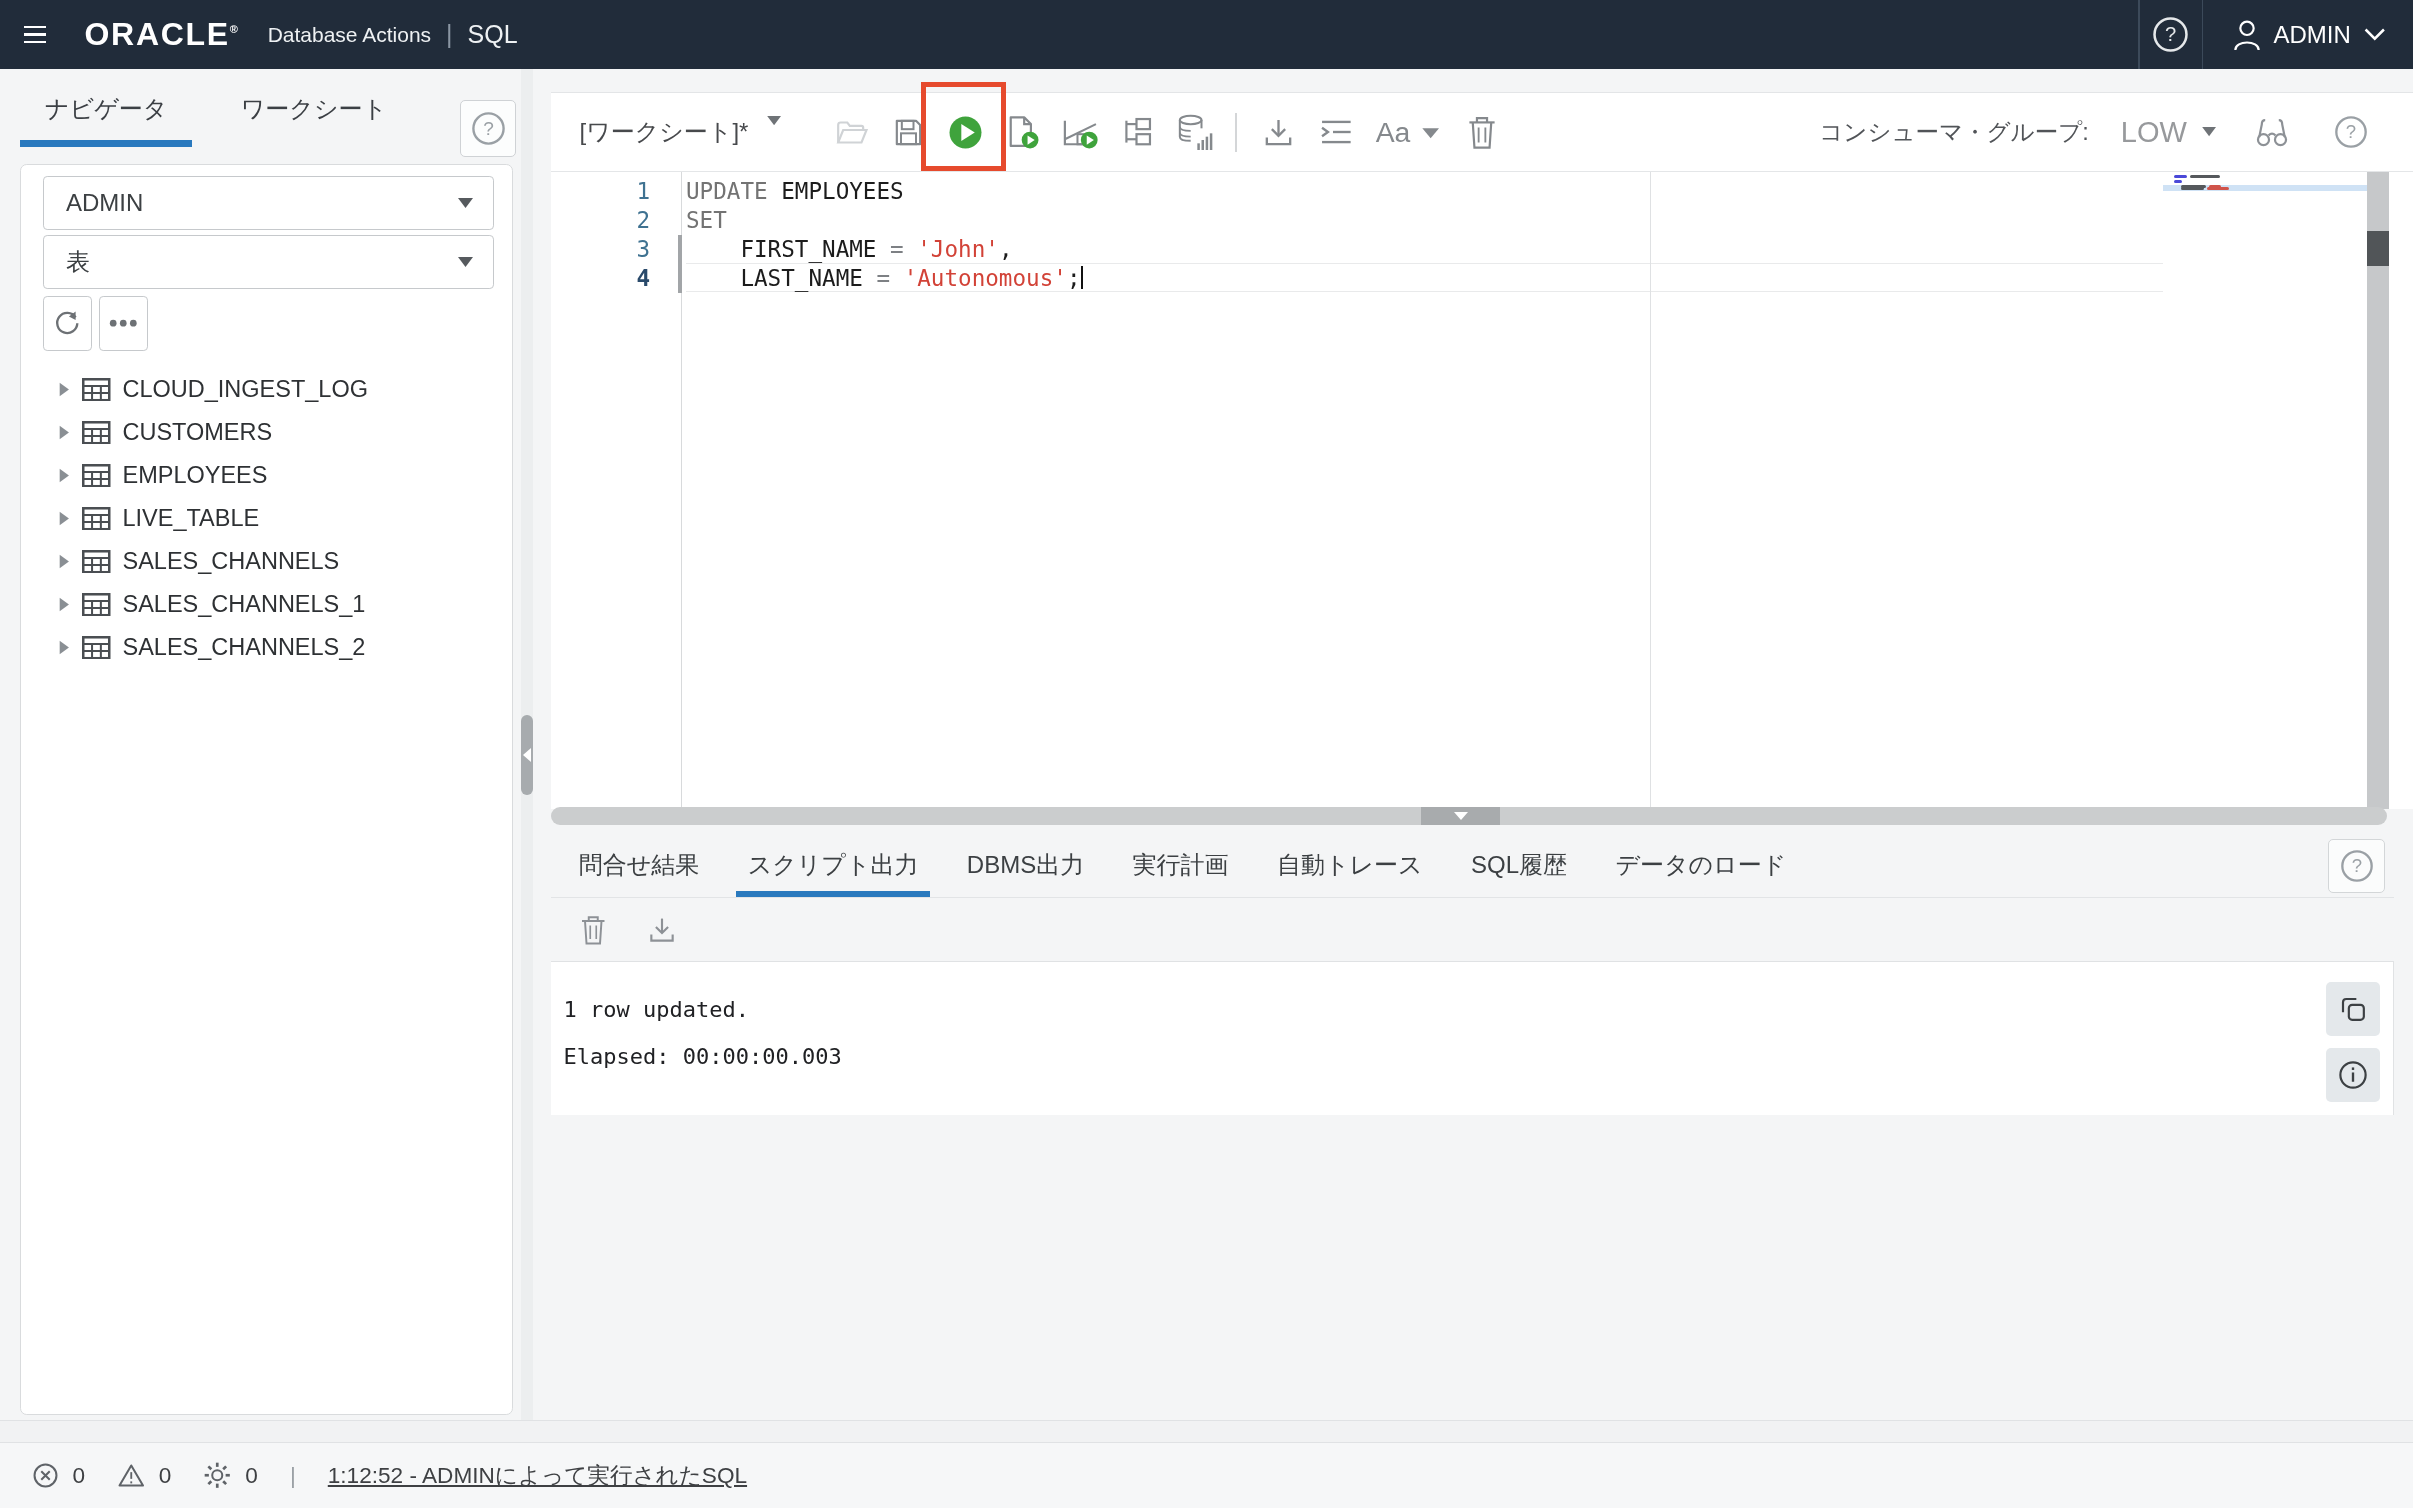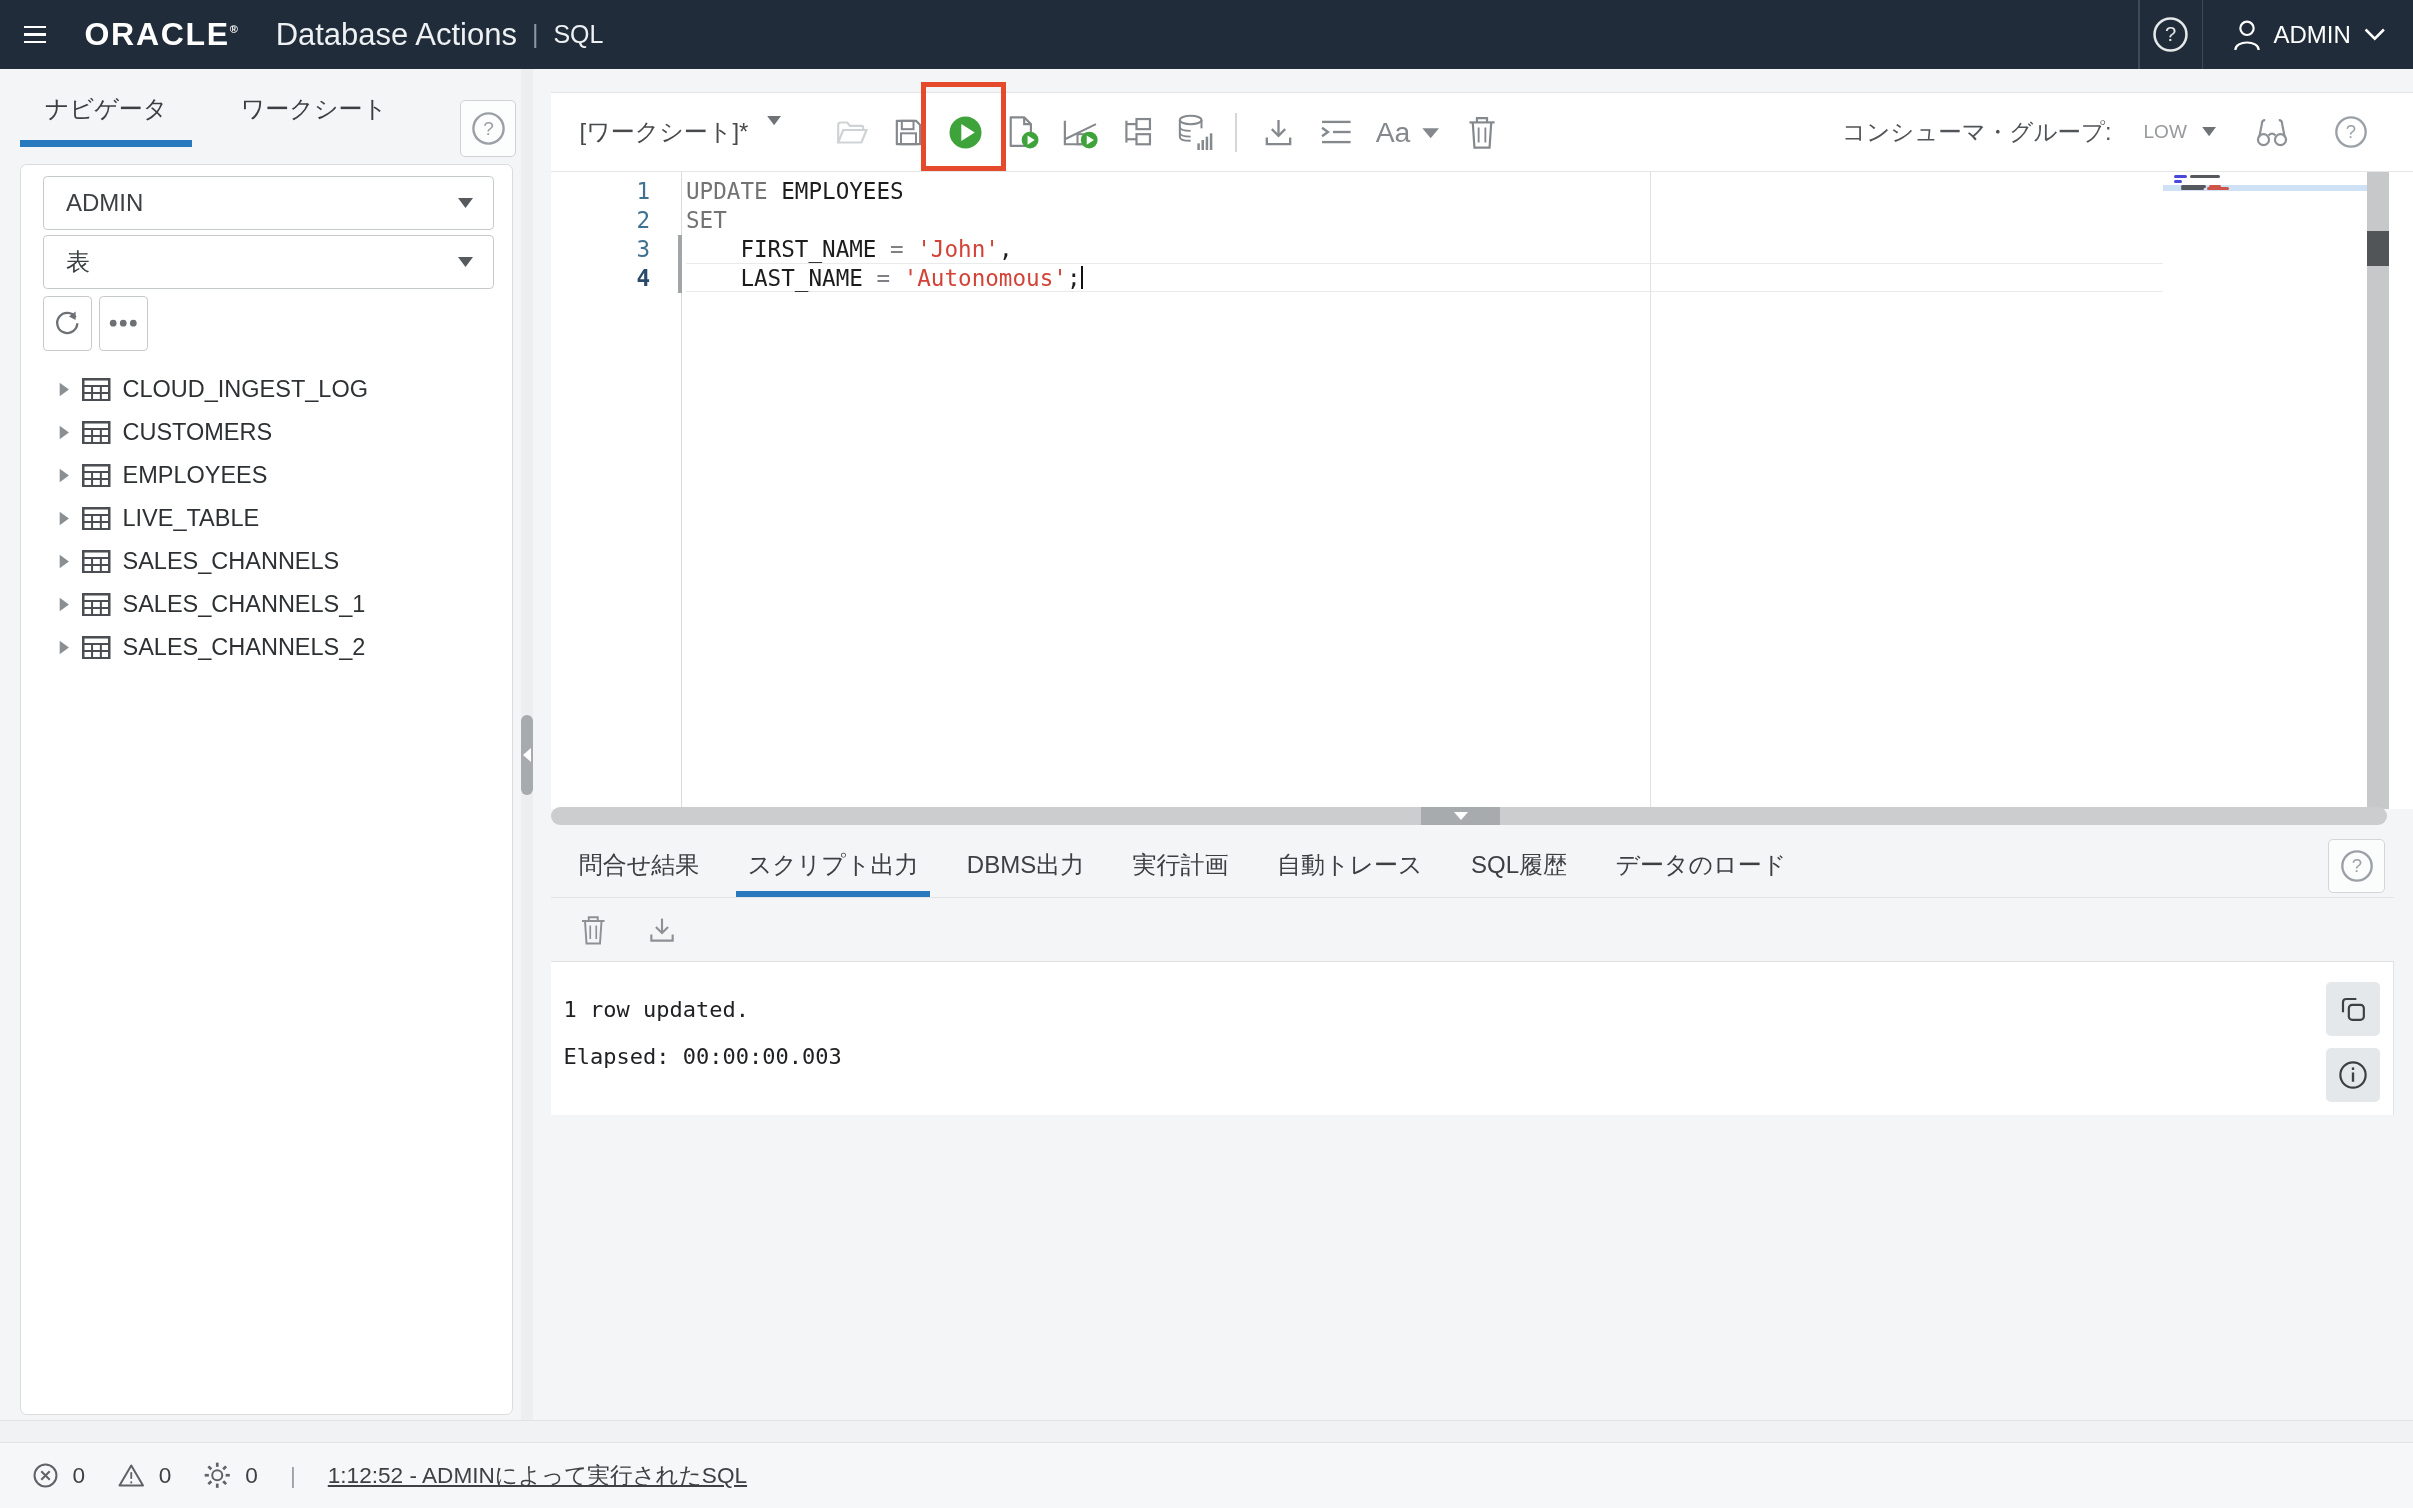--- a/index.html
+++ b/index.html
@@ -7,21 +7,21 @@
        font-family:"Liberation Sans","DejaVu Sans",sans-serif;color:#3c4043;}
   .abs{position:absolute;}
   #stage{position:relative;width:2413px;height:1468px;}
 
   
   #header{left:0;top:0;width:2413px;height:69px;background:#212c3a;display:flex;align-items:center;}
   #hamburger{margin-left:23.5px;width:22px;cursor:pointer;}
   #hamburger div{height:2.5px;background:#fff;margin:5px 0;}
   #brand{margin-left:39px;font-size:32px;font-weight:bold;letter-spacing:1.7px;color:#fff;}
   #brand sup{font-size:11px;}
-  #product{margin-left:36px;font-size:31px;color:#eef1f3;font-weight:300;}
+  #product{margin-left:28px;font-size:21px;color:#eef1f3;font-weight:300;}
   #hdr-divider{margin:0 15px;font-size:25px;color:#8a96a3;font-weight:200;}
   #context{font-size:25px;color:#eef1f3;font-weight:300;}
   #hdr-right{margin-left:auto;display:flex;align-items:center;height:69px;}
   .hdr-sep{width:1.7px;height:69px;background:#3c4a5a;}
   #hdr-help{width:62px;height:69px;display:flex;align-items:center;justify-content:center;cursor:pointer;}
   #hdr-user{display:flex;align-items:center;gap:11.7px;padding:0 27px 0 28.5px;cursor:pointer;}
   #hdr-user .name{color:#fff;font-size:24px;}
 
   
   #sidebar{left:0;top:69px;width:521px;height:1352px;background:#f4f5f6;border-right:0.8px solid #d9dbdd;}
@@ -56,21 +56,21 @@
 
   
   #wtoolbar{left:551px;top:92px;width:1863px;height:80px;background:#fff;border-top:0.8px solid #e3e5e7;
     border-bottom:0.8px solid #e4e6e8;box-sizing:border-box;display:flex;align-items:center;}
   #ws-title{margin-left:28.5px;font-size:24px;color:#47494c;display:flex;gap:18.4px;cursor:pointer;}
   .icon-btn{width:47px;height:47px;display:flex;align-items:center;justify-content:center;cursor:pointer;border-radius:3.4px;}
   #tb-icons{display:flex;align-items:center;margin-left:47px;gap:10px;}
   .tb-sep{width:1.7px;height:39px;background:#d4d6d8;margin:0 8.4px;}
   #tb-right{margin-left:auto;display:flex;align-items:center;margin-right:40px;gap:32px;}
   #cg-label{font-size:23.5px;color:#515458;}
-  #cg-value{font-size:19px;color:#97999c;display:flex;align-items:center;gap:15px;cursor:pointer;}
+  #cg-value{font-size:29px;color:#97999c;display:flex;align-items:center;gap:15px;cursor:pointer;}
   #annotation-box{left:921px;top:82px;width:85px;height:89px;border:5px solid #e64a2d;box-sizing:border-box;pointer-events:none;}
 
   
   #editor{left:551px;top:172px;width:1863px;height:637px;background:#fff;}
   #gutter{position:absolute;left:0;top:5px;width:99px;text-align:right;
     font-family:"DejaVu Sans Mono","Liberation Mono",monospace;font-size:22.6px;line-height:29px;color:#3f7291;}
   #gutter .current{color:#2a4a6b;font-weight:bold;}
   #gutter-line{position:absolute;left:130px;top:0;width:0.8px;height:637px;background:#d8dadc;}
   #stmt-indicator{position:absolute;left:127px;top:63px;width:4.2px;height:58px;background:#a2a5a8;}
   #code{position:absolute;left:135px;top:5px;font-family:"DejaVu Sans Mono","Liberation Mono",monospace;

